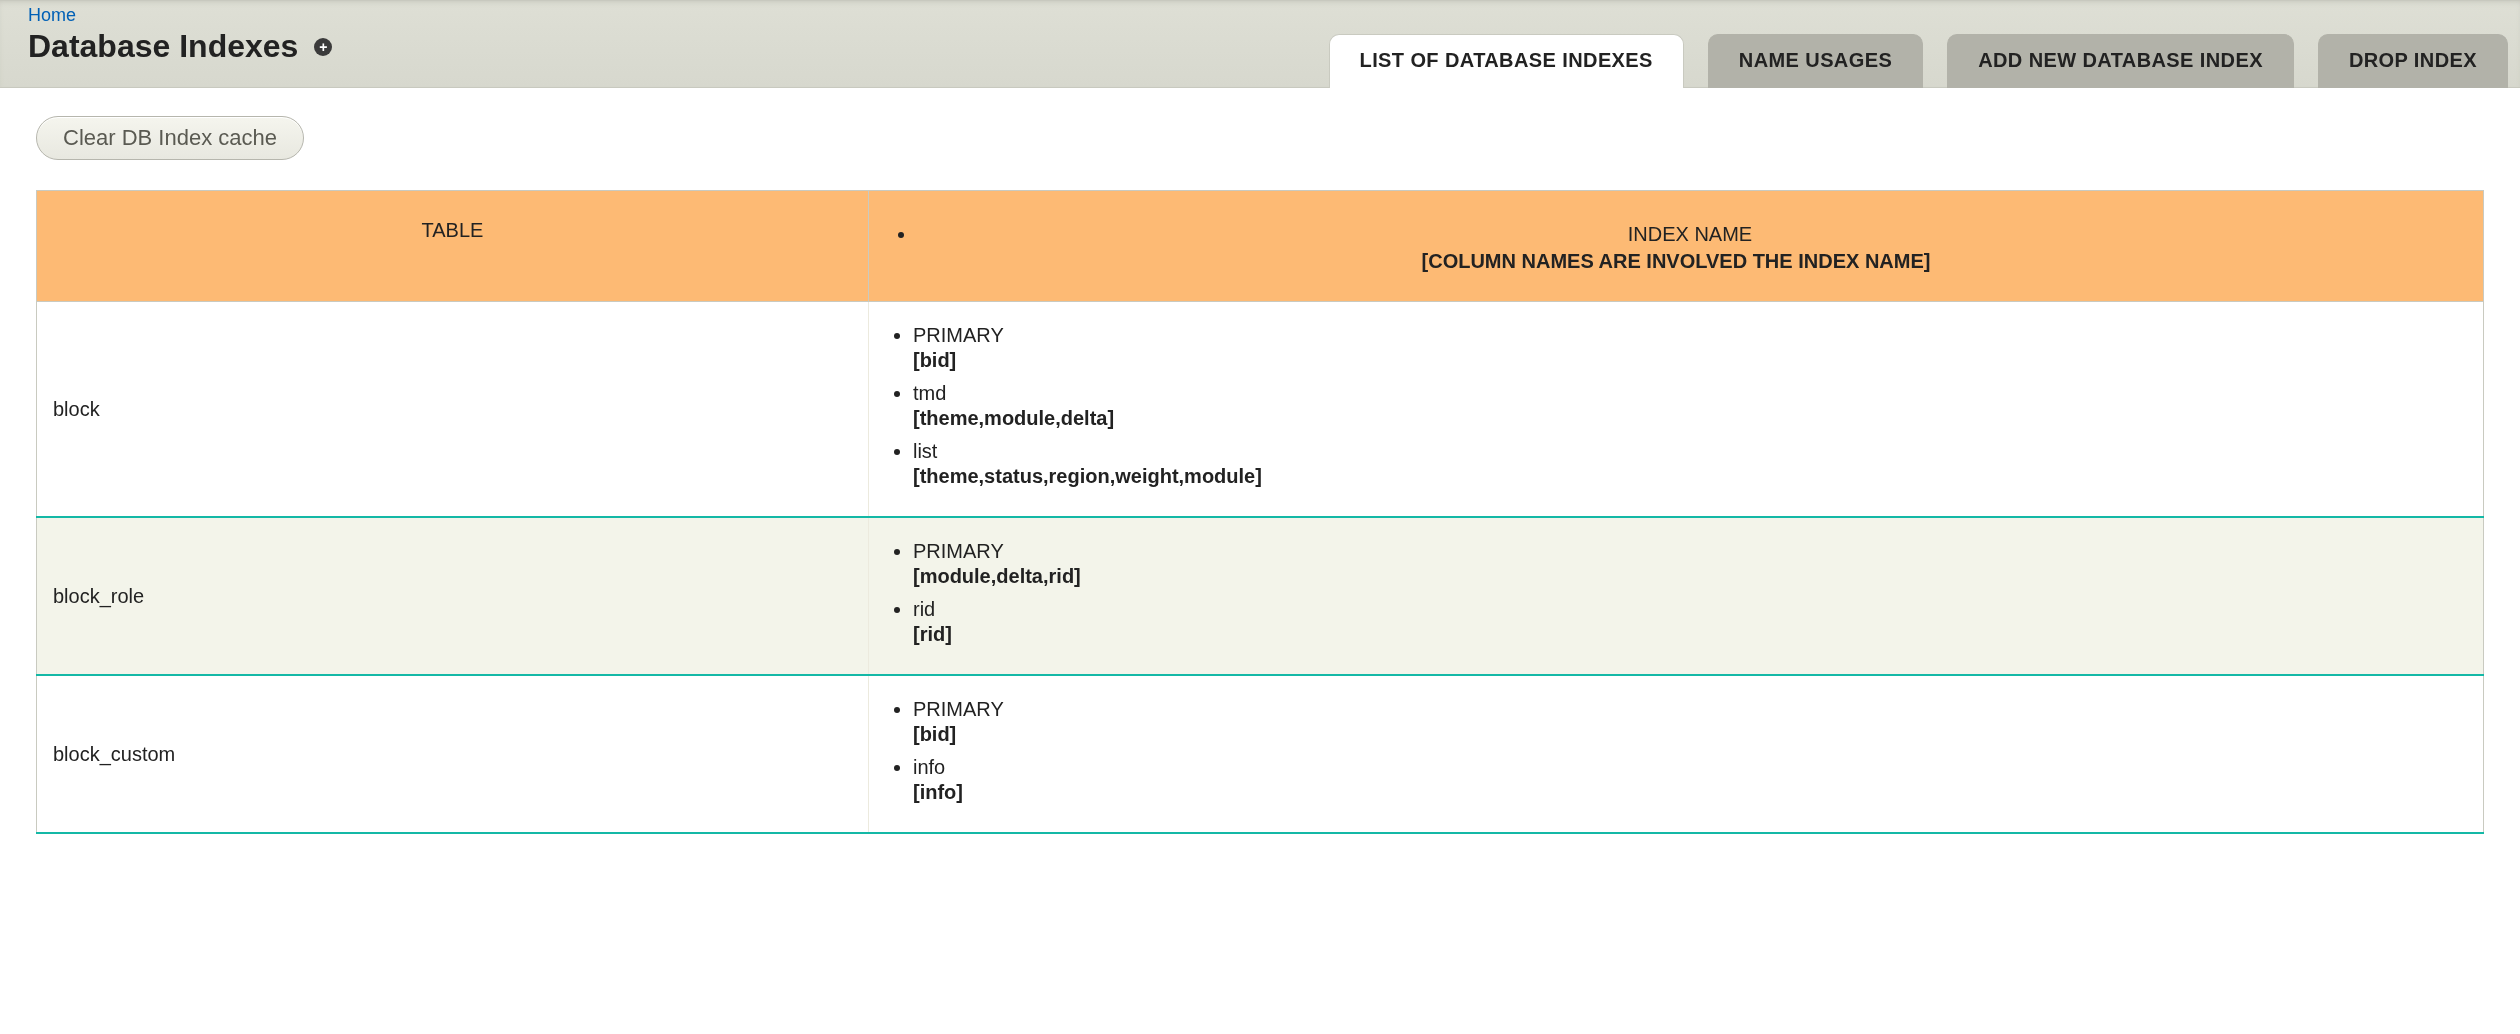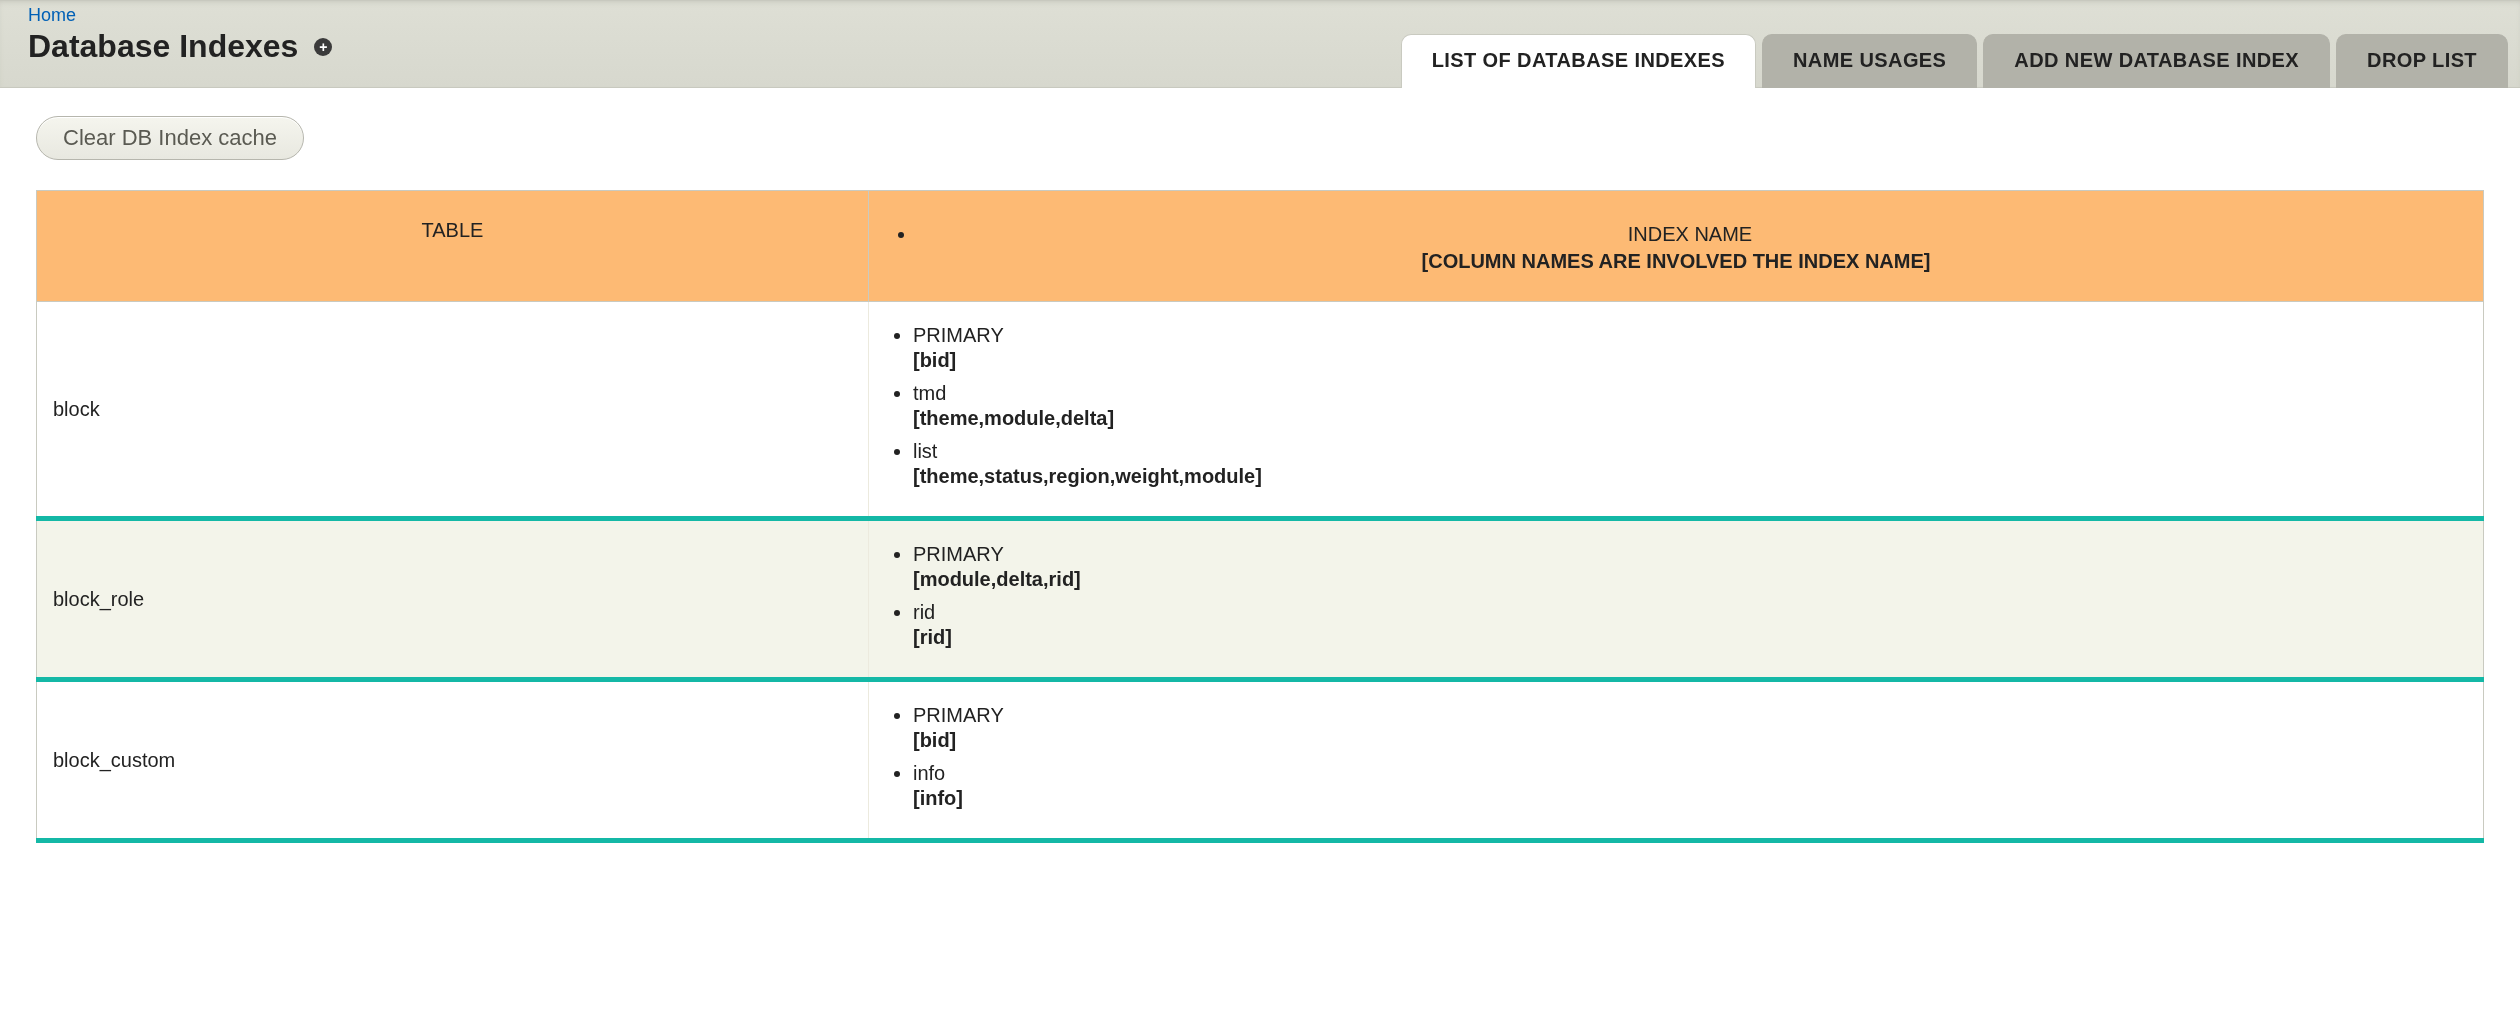--- a/index.html
+++ b/index.html
@@ -46,21 +46,21 @@
     border-radius: 50%;
     font-size: 14px;
     line-height: 1;
     font-weight: 700;
   }
   .tab-strip {
     position: absolute;
     right: 12px;
     bottom: -1px;
     display: flex;
-    gap: 6px;
+    gap: 24px;
   }
   .tab {
     background: #b2b2a9;
     border: 1px solid #b2b2a9;
     border-bottom: none;
     border-radius: 10px 10px 0 0;
     padding: 14px 30px 16px;
     font-size: 20px;
     font-weight: 800;
     color: #222;
@@ -101,21 +101,21 @@
     border-bottom: 1px solid #c9cac0;
     vertical-align: top;
   }
   table.data thead th:last-child { border-right: none; }
   th.col-table { width: 34%; vertical-align: middle; }
   th .th-sub { font-weight: 800; margin-top:4px; }
   th ul { margin: 4px; padding-left: 28px; }
   table.data tbody td {
     padding: 18px 16px;
     border-right: 1px solid #eceade;
-    border-bottom: 5px solid #14b8a6;
+    border-bottom: 2px solid #14b8a6;
     vertical-align: middle;
     font-size: 20px;
   }
   table.data tbody td:last-child { border-right: none; }
   tbody tr:nth-child(even) td { background: #f3f4ea; }
   td ul { margin: 0; padding-left: 28px; }
   td ul li { margin: 4px 0; }
   .cols { font-weight: 700; margin: 2px 0 10px 0; }
 </style>
 </head>
@@ -127,21 +127,21 @@
   </div>
   <h1 class="page-title">
     <span>Database Indexes</span>
     <span class="add-circle">+</span>
   </h1>
 
   <div class="tab-strip">
     <div class="tab active">LIST OF DATABASE INDEXES</div>
     <div class="tab">NAME USAGES</div>
     <div class="tab">ADD NEW DATABASE INDEX</div>
-    <div class="tab">DROP LIST</div>
+    <div class="tab">DROP INDEX</div>
   </div>
 </div>
 
 <div class="content">
 
   <button class="btn">Clear DB Index cache</button>
 
   <table class="data">
     <thead>
       <tr>

